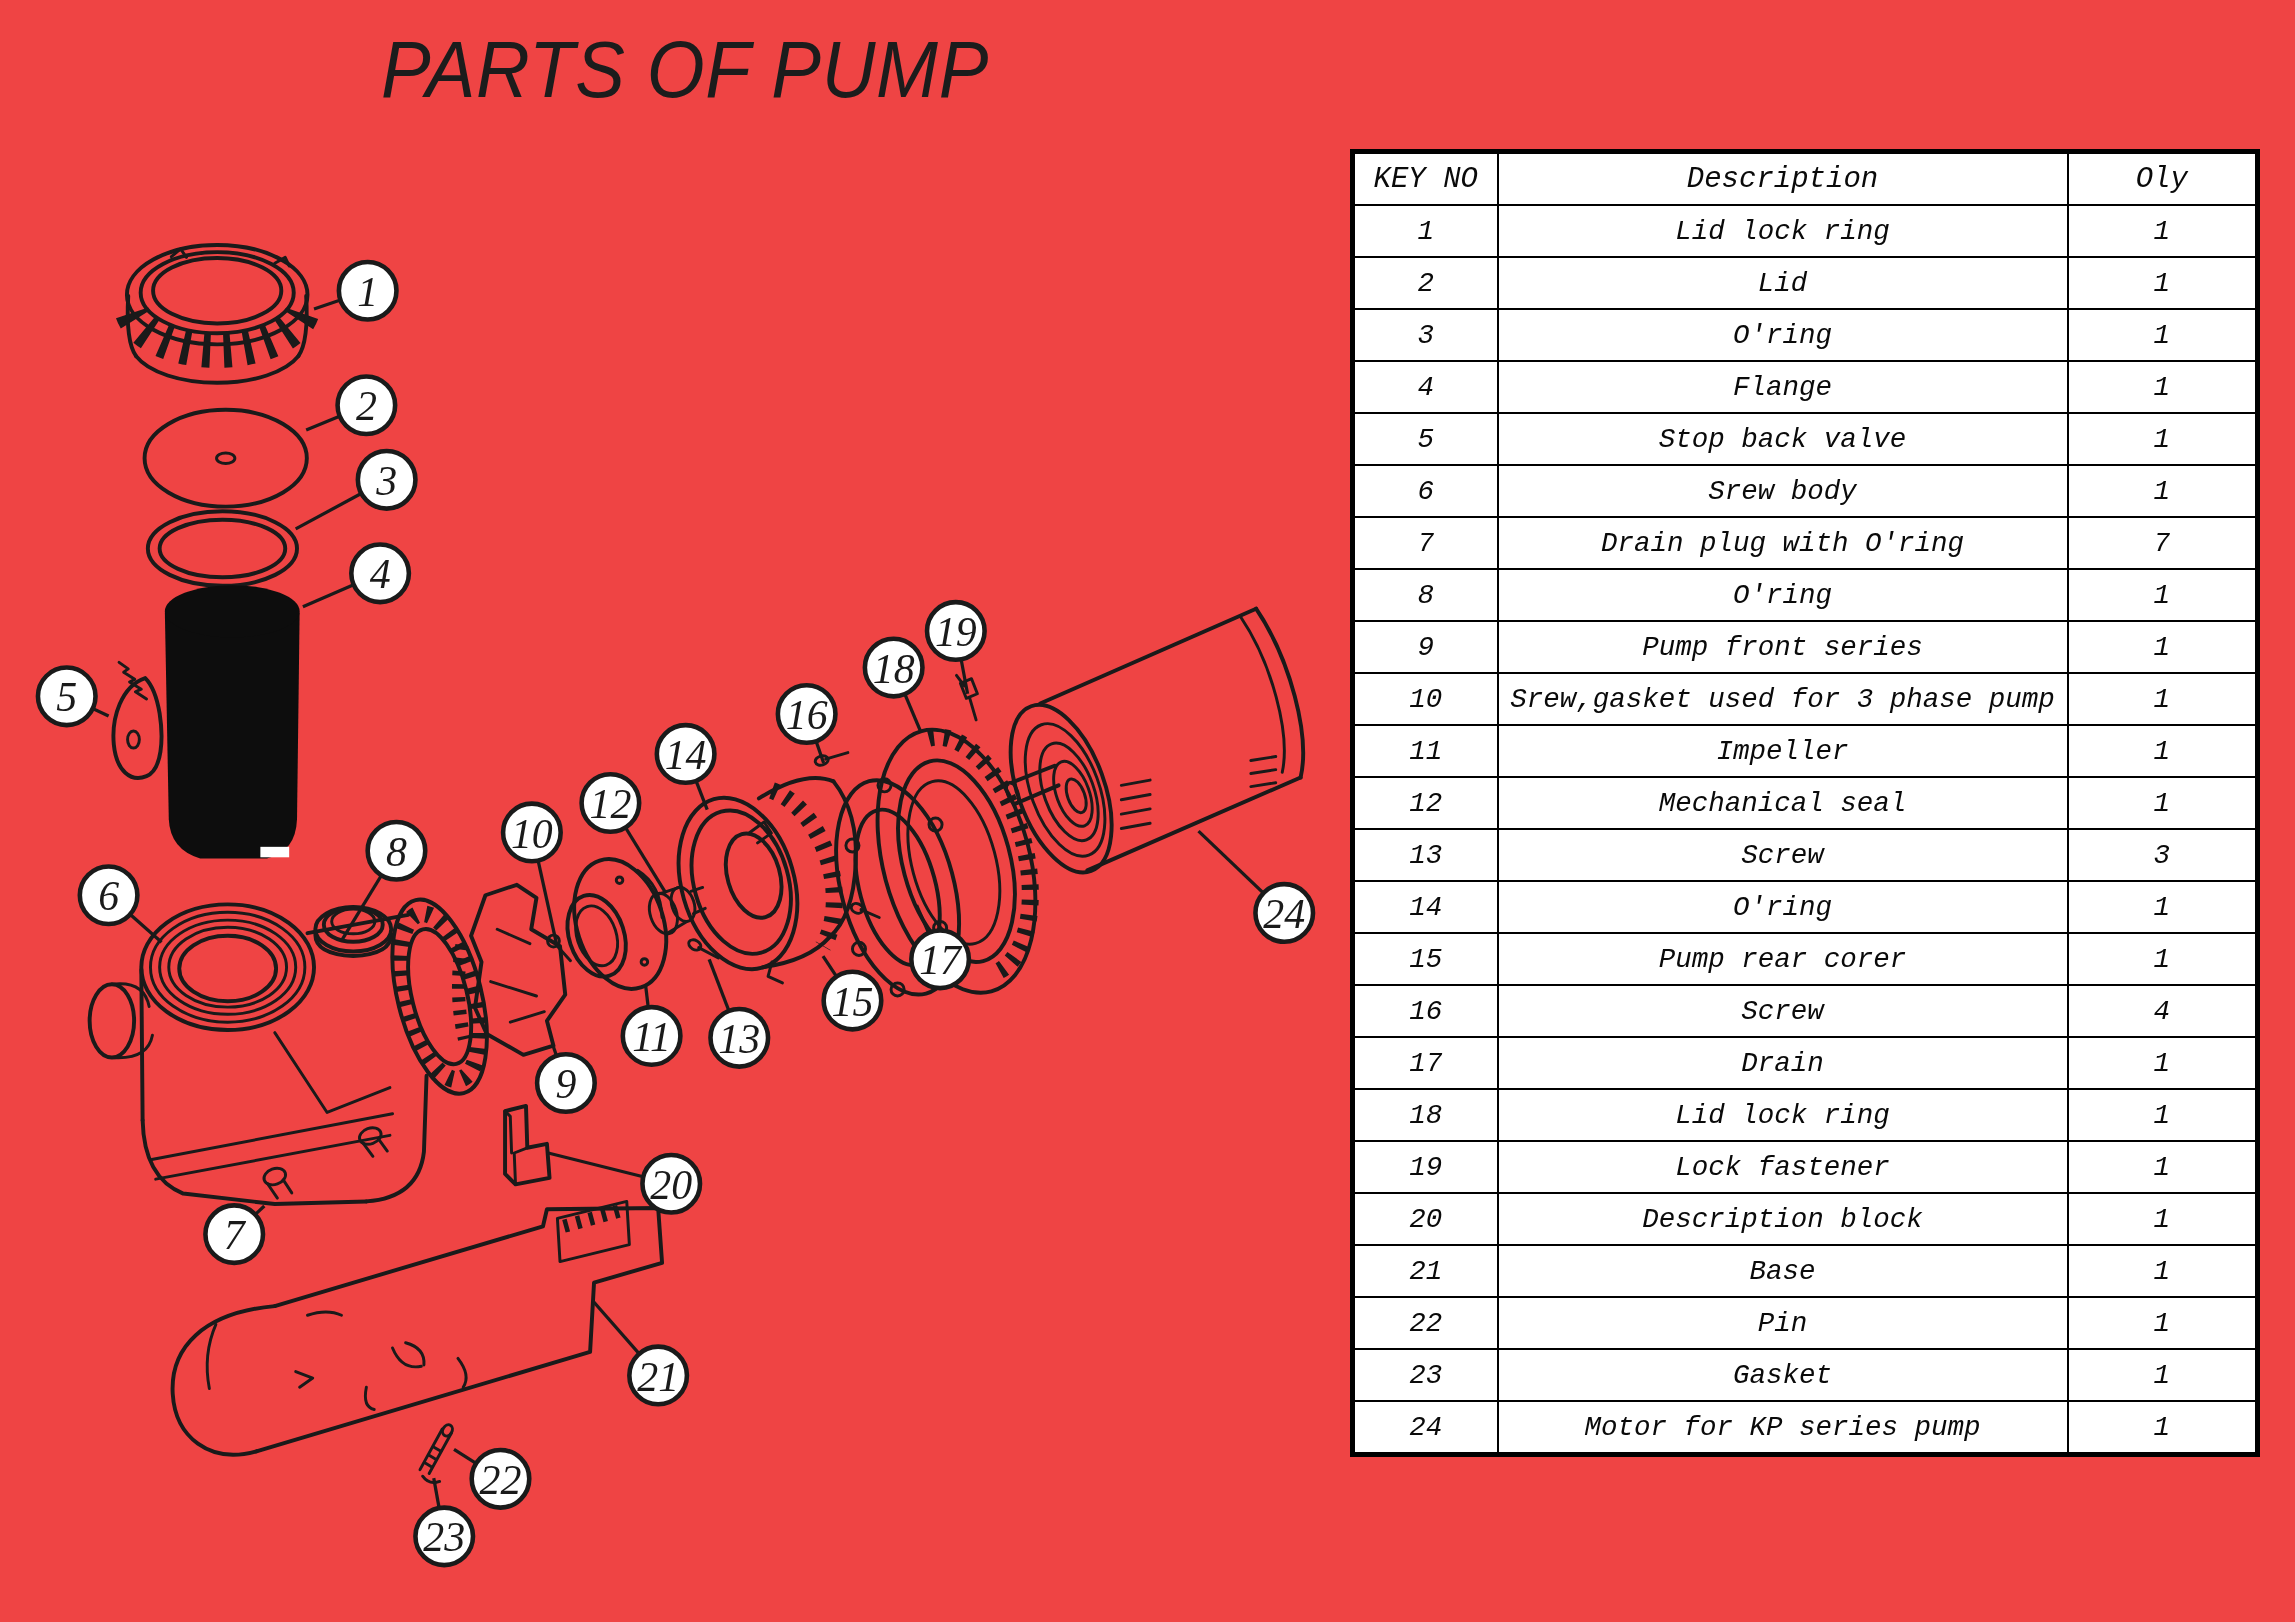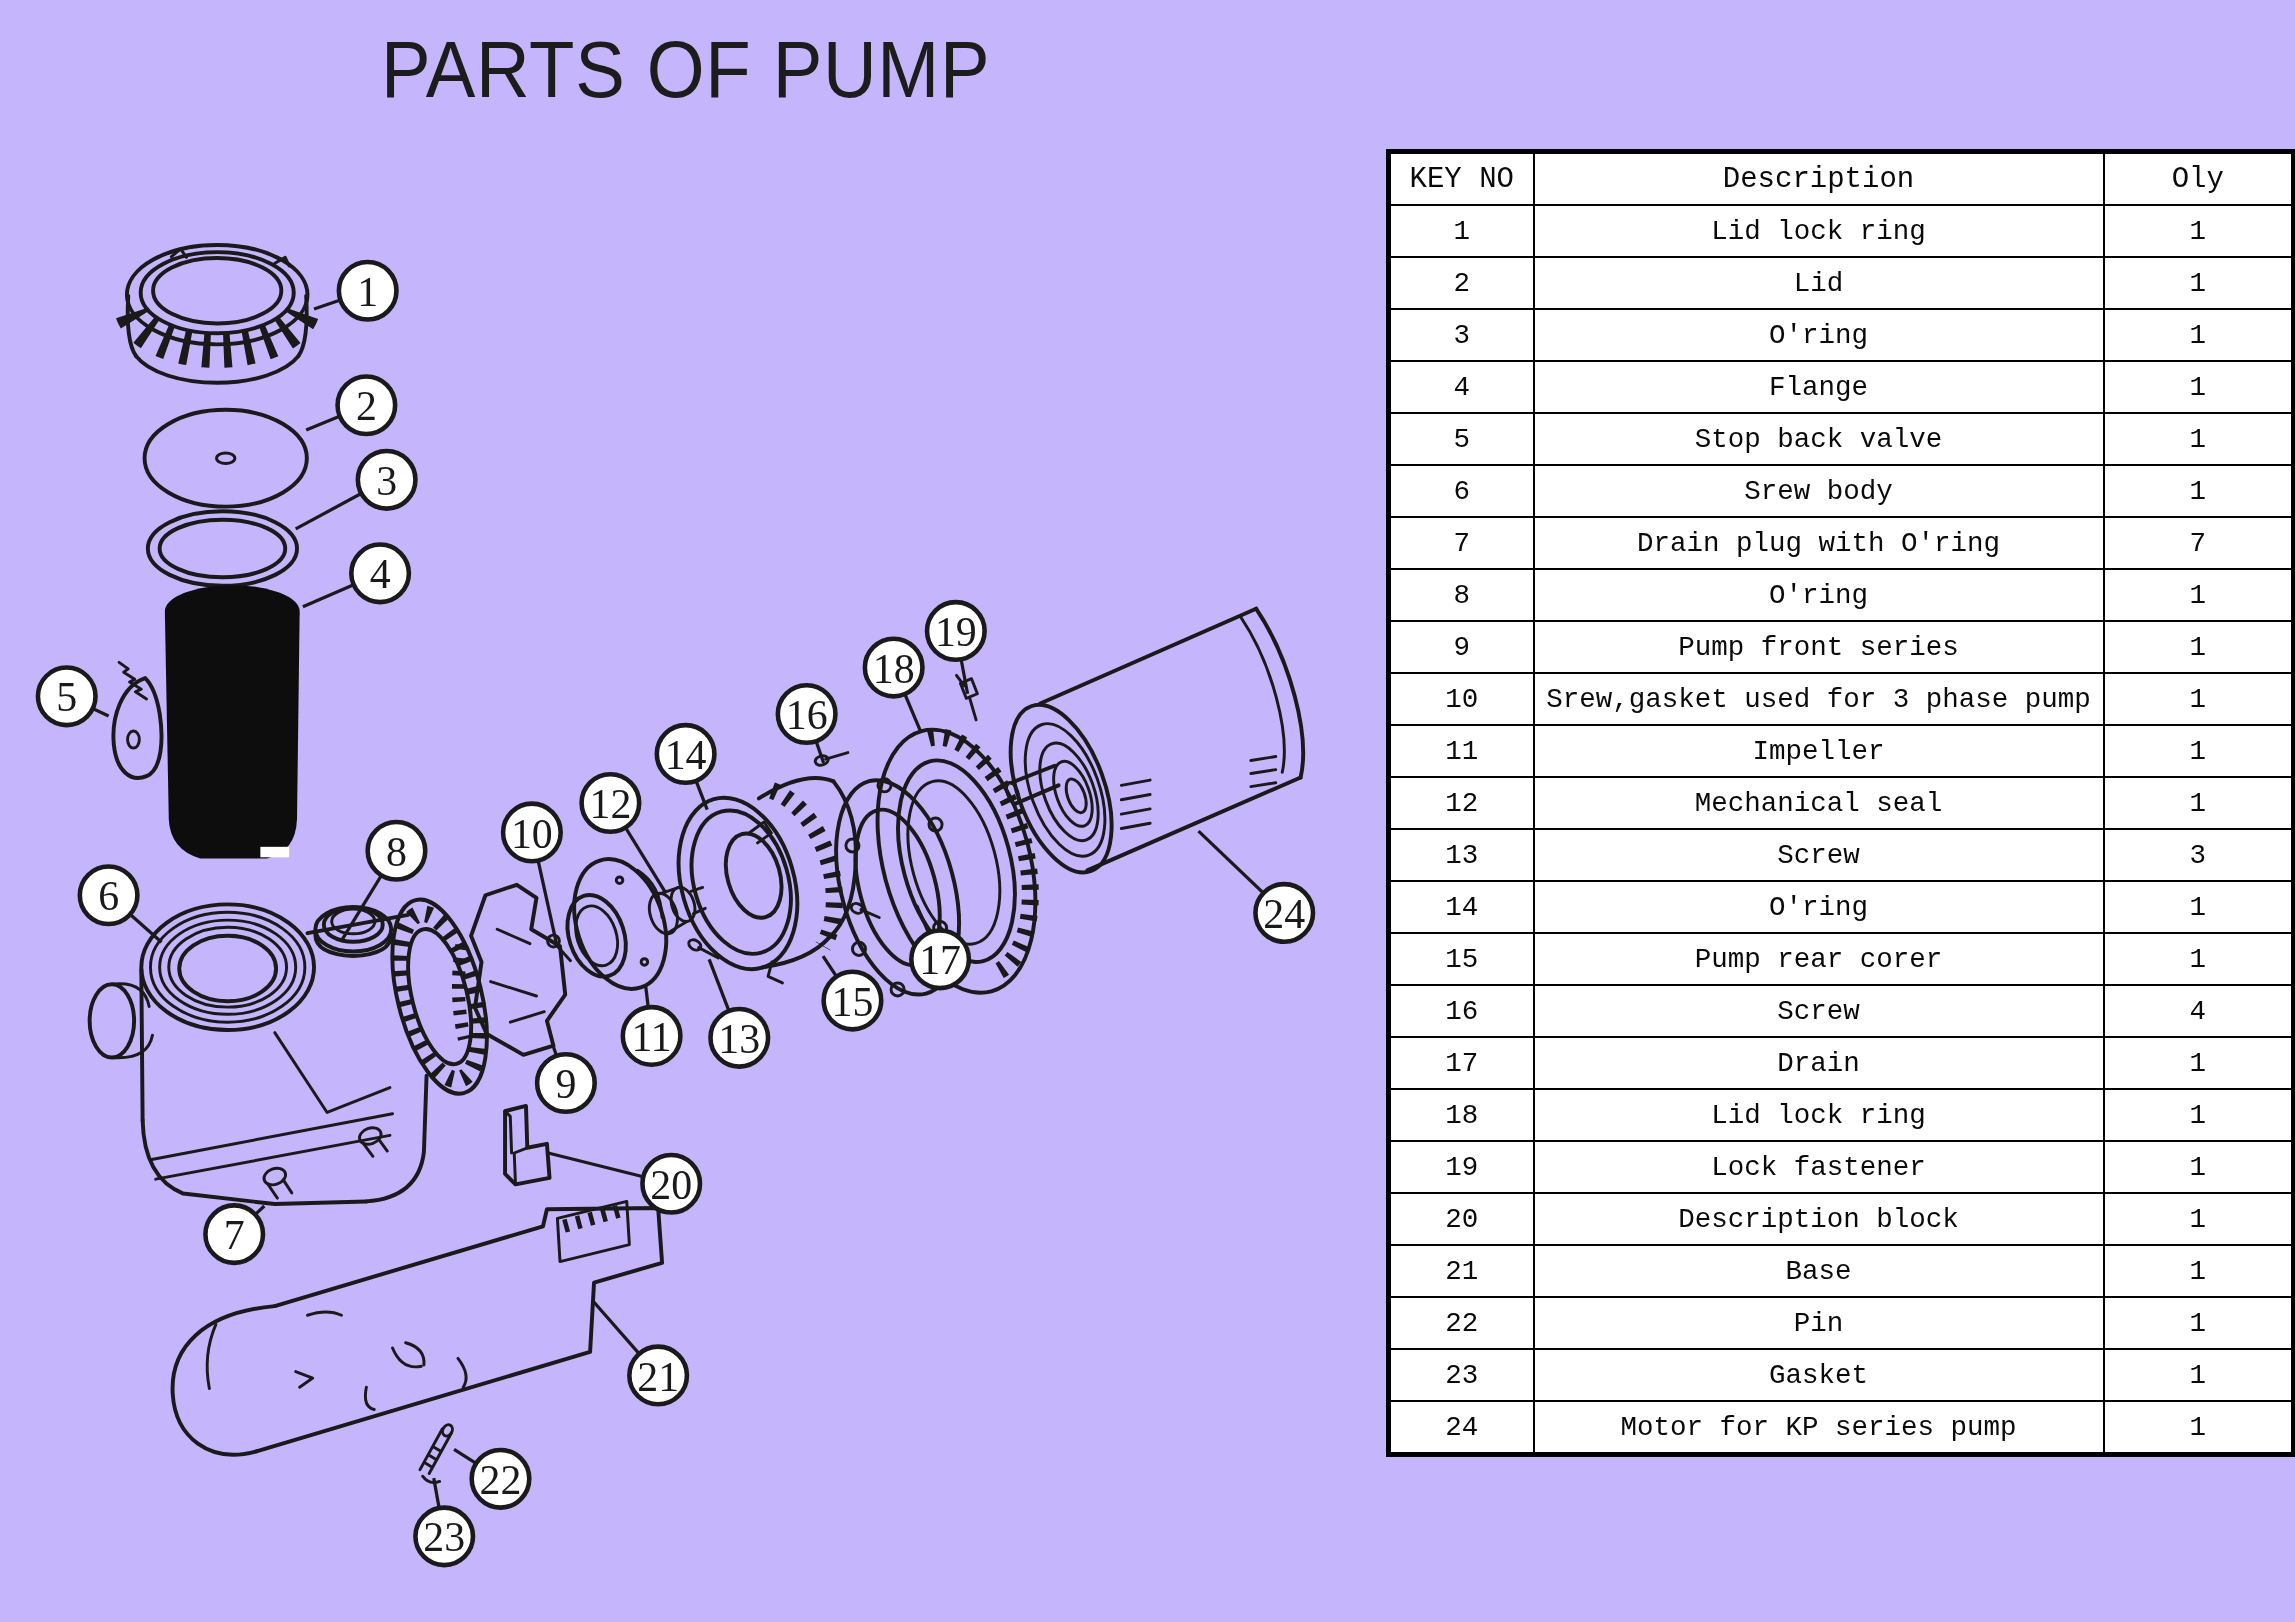--- a/index.html
+++ b/index.html
@@ -1,34 +1,34 @@
 <!DOCTYPE html>
 <html style="font-size:10.5px"><head>
 <meta charset="utf-8">
 <style>
   html,body{margin:0;padding:0;background:#ffffff;}
-  .canvas{position:relative;width:2295px;height:1623px;background:#c4b5fd;overflow:hidden;
-          font-family:"Liberation Sans",sans-serif;color:#141414;}
+  .canvas{position:relative;width:2295px;height:1623px;background:#ef4444;overflow:hidden;
+          font-family:"Liberation Sans",sans-serif;color:#141414;font-style:italic;}
   .page-title{position:absolute;left:381px;top:23.6px;font-size:80px;font-weight:400;
               letter-spacing:0.7px;color:#1c1c1c;transform:scaleX(0.93);transform-origin:left top;
               white-space:nowrap;}
   svg.diagram{position:absolute;left:0;top:0;}
   svg.diagram .ln{stroke:#1a1a1a;stroke-width:6;fill:none;stroke-linecap:round;stroke-linejoin:round;}
   svg.diagram .ln2{stroke:#1a1a1a;stroke-width:4.5;fill:none;stroke-linecap:round;stroke-linejoin:round;}
   svg.diagram .solid{fill:#0d0d0d;stroke:none;}
   svg.diagram .ribs{stroke:#1a1a1a;fill:none;stroke-width:52;stroke-dasharray:11 21;}
   svg.diagram .hatch{stroke:#1a1a1a;fill:none;stroke-width:26;stroke-dasharray:8 15;}
   svg.diagram .hatch-thin{stroke:#1a1a1a;fill:none;stroke-width:20;stroke-dasharray:7 13;}
   svg.diagram .callout-line{stroke:#1a1a1a;stroke-width:5;fill:none;}
   svg.diagram .callout-circle{stroke:#1a1a1a;stroke-width:7;fill:#ffffff;}
   svg.diagram .callout-num{font-family:"Liberation Serif",serif;font-size:64px;fill:#1a1a1a;
                            text-anchor:middle;}
   .parts-table{position:absolute;left:1350px;top:149px;width:904px;border-collapse:collapse;
                table-layout:fixed;background:#ffffff;
-               font-family:"Liberation Mono","DejaVu Sans Mono",monospace;margin-left:36px;}
+               font-family:"Liberation Mono","DejaVu Sans Mono",monospace;}
   .parts-table th,.parts-table td{border:2.6px solid #000;text-align:center;vertical-align:middle;
                font-weight:400;font-size:27.5px;color:#0a0a0a;padding:0;overflow:hidden;white-space:nowrap;}
   .parts-table thead th{height:50px;font-size:29px;}
   .parts-table tbody td{height:50px;}
   .parts-table{border:5.2px solid #000;}
 </style>
 </head>
 <body>
 
 <div class="canvas">

